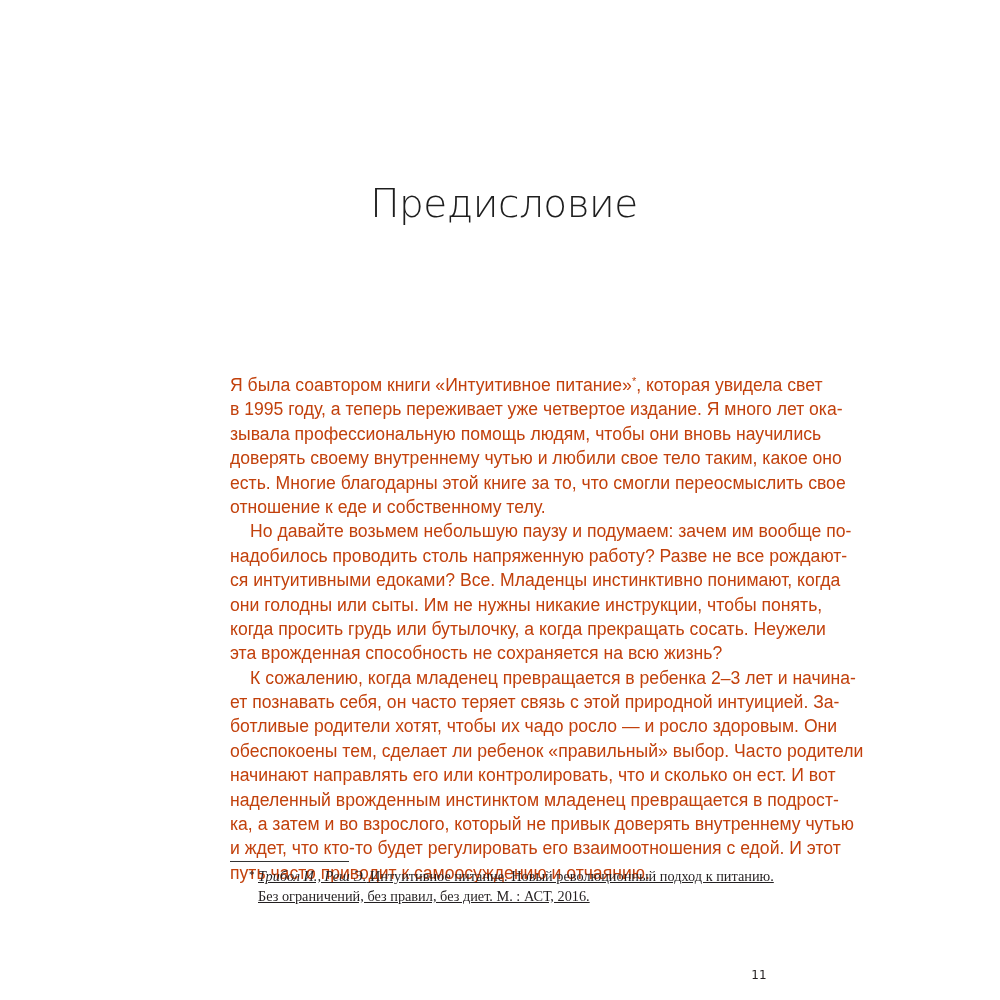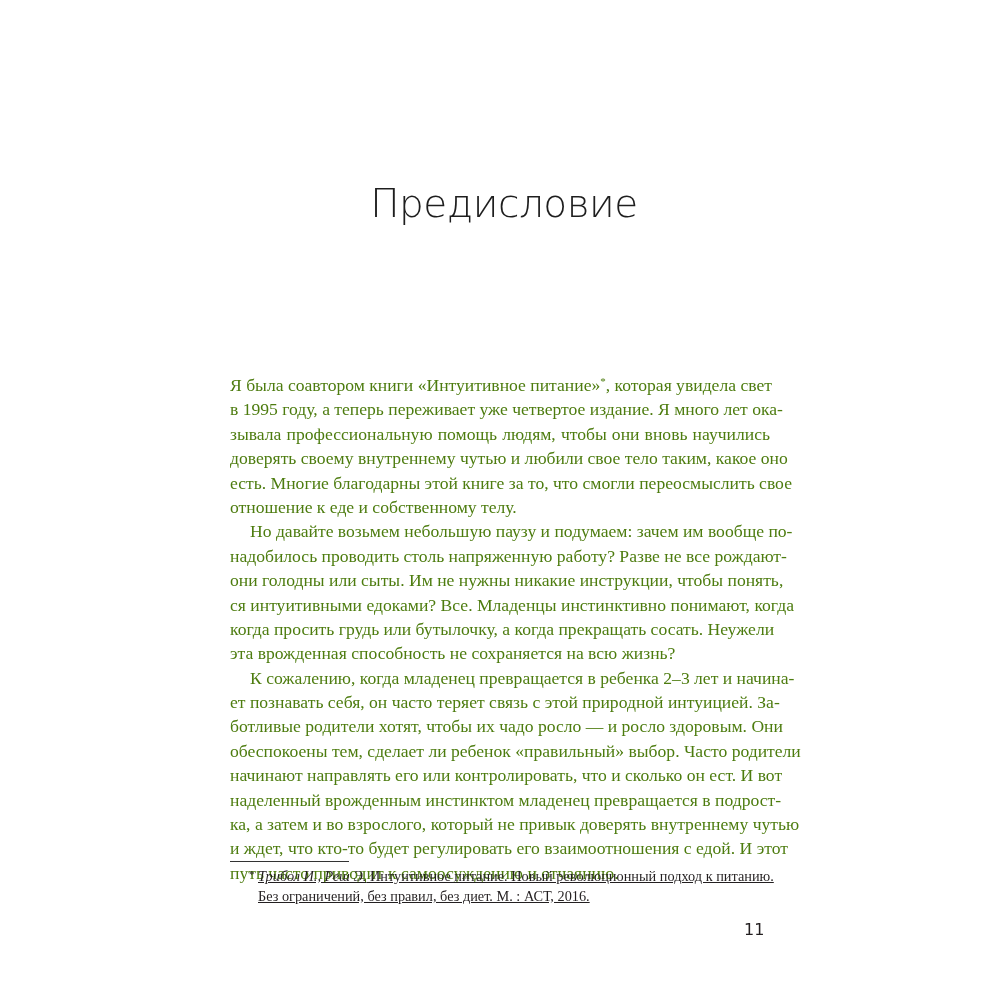--- a/index.html
+++ b/index.html
@@ -32,24 +32,24 @@
       letter-spacing: -0.5px;
       color: #1e1e1e;
       margin: 0;
       line-height: 52px;
     }
     .body-text {
       position: absolute;
       left: 230px;
       top: 373px;
       width: 540px;
-      font-family: Liberation Serif, serif;
+      font-family: Liberation Sans, sans-serif;
       font-size: 17.6px;
       line-height: 24.4px;
-      color: #4d7c0f;
+      color: #c2410c;
     }
     .line {
       display: block;
       white-space: nowrap;
       text-align: justify;
       text-align-last: justify;
       height: 24.4px;
     }
     .line.last {
       text-align-last: left;
@@ -85,25 +85,25 @@
       left: -9px;
       top: -2px;
       font-size: 11px;
     }
     .footnote .authors {
       font-style: italic;
     }
     .page-number {
       position: absolute;
       left: 744px;
-      top: 920px;
+      top: 968px;
       width: 30px;
-      text-align: left;
+      text-align: center;
       font-family: "DejaVu Sans", sans-serif;
-      font-size: 16px;
+      font-size: 12px;
       color: #231f20;
     }
     sup.ref {
       font-size: 11px;
       vertical-align: 6px;
       line-height: 0;
     }
   </style>
 </head>
 <body>
@@ -116,22 +116,22 @@
 
     <span class="line"><span>Я была соавтором книги «Интуитивное питание»</span><sup class="ref">*</sup><span>, которая увидела свет</span></span>
     <span class="line">в 1995 году, а теперь переживает уже четвертое издание. Я много лет ока-</span>
     <span class="line">зывала профессиональную помощь людям, чтобы они вновь научились</span>
     <span class="line">доверять своему внутреннему чутью и любили свое тело таким, какое оно</span>
     <span class="line">есть. Многие благодарны этой книге за то, что смогли переосмыслить свое</span>
     <span class="line last">отношение к еде и собственному телу.</span>
 
     <span class="line indent">Но давайте возьмем небольшую паузу и подумаем: зачем им вообще по-</span>
     <span class="line">надобилось проводить столь напряженную работу? Разве не все рождают-</span>
+    <span class="line">ся интуитивными едоками? Все. Младенцы инстинктивно понимают, когда</span>
     <span class="line">они голодны или сыты. Им не нужны никакие инструкции, чтобы понять,</span>
-    <span class="line">ся интуитивными едоками? Все. Младенцы инстинктивно понимают, когда</span>
     <span class="line">когда просить грудь или бутылочку, а когда прекращать сосать. Неужели</span>
     <span class="line last">эта врожденная способность не сохраняется на всю жизнь?</span>
 
     <span class="line indent">К сожалению, когда младенец превращается в ребенка 2–3 лет и начина-</span>
     <span class="line">ет познавать себя, он часто теряет связь с этой природной интуицией. За-</span>
     <span class="line">ботливые родители хотят, чтобы их чадо росло — и росло здоровым. Они</span>
     <span class="line">обеспокоены тем, сделает ли ребенок «правильный» выбор. Часто родители</span>
     <span class="line">начинают направлять его или контролировать, что и сколько он ест. И вот</span>
     <span class="line">наделенный врожденным инстинктом младенец превращается в подрост-</span>
     <span class="line">ка, а затем и во взрослого, который не привык доверять внутреннему чутью</span>

